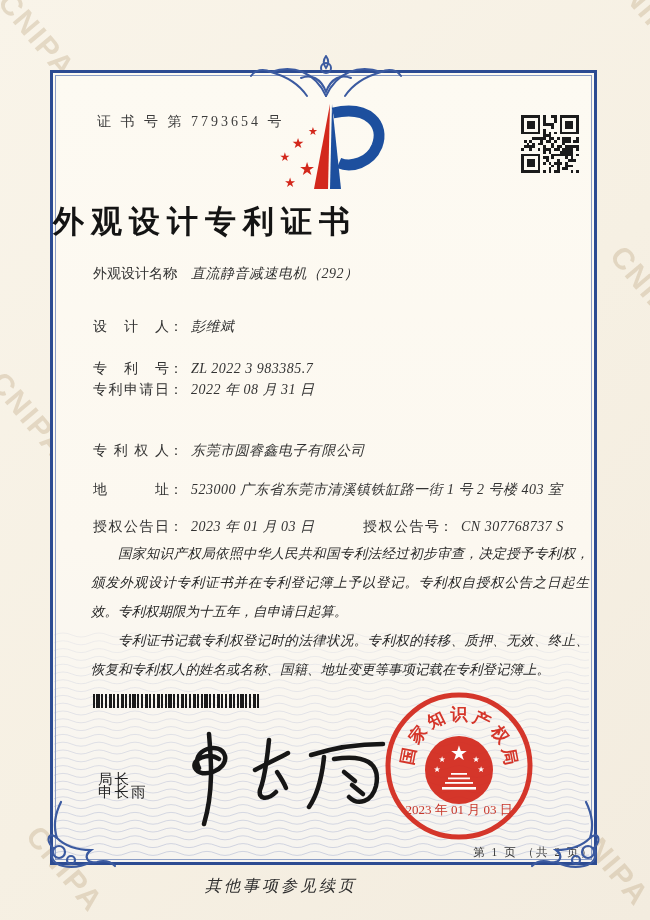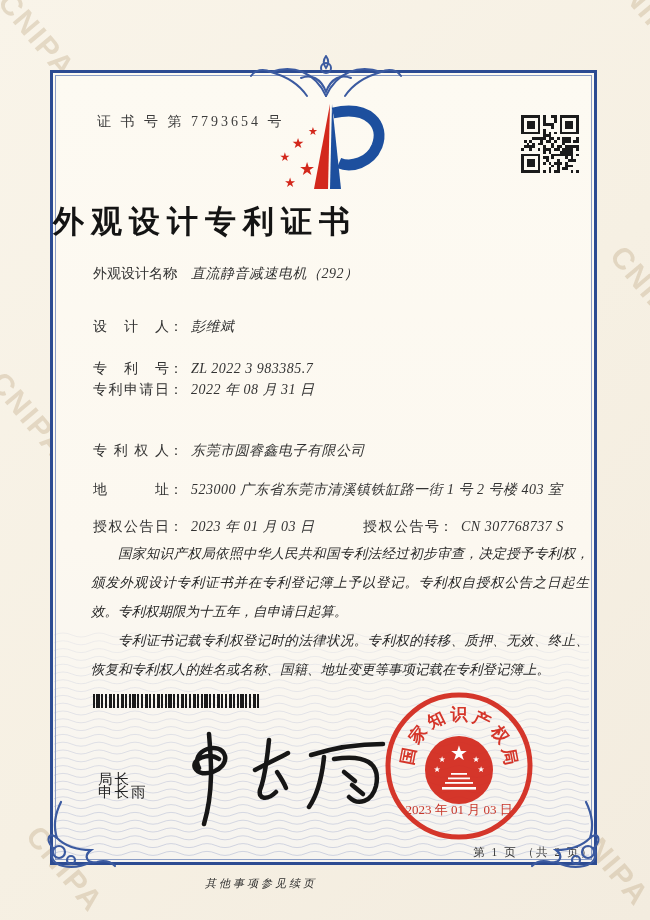--- a/index.html
+++ b/index.html
@@ -72,21 +72,21 @@
   .seal{position:absolute; left:328px; top:615px; opacity:0.93;}
   .page-num{
     position:absolute; left:0; top:772px; width:100%; text-align:right;
     font-size:11.5px; letter-spacing:2px; color:#3a3a3a;
   }
   .crest{position:absolute; left:188px; top:-31px; z-index:4;}
   .corner{position:absolute; z-index:4;}
   .corner.bl{left:-14px; bottom:-10px;}
   .corner.br{right:-14px; bottom:-10px; transform:scaleX(-1);}
   .footer-note{
-    position:absolute; left:205px; top:876px; font-size:11px; font-style:italic;
+    position:absolute; left:205px; top:876px; font-size:16px; font-style:italic;
     letter-spacing:3px; color:#2e2e2e; z-index:3;
   }
 </style>
 </head>
 <body>
 
 <div class="page">
 
   <span class="wm" style="left:-14px; top:18px;">CNIPA</span>
   <span class="wm" style="left:596px; top:-8px;">CNIPA</span>

